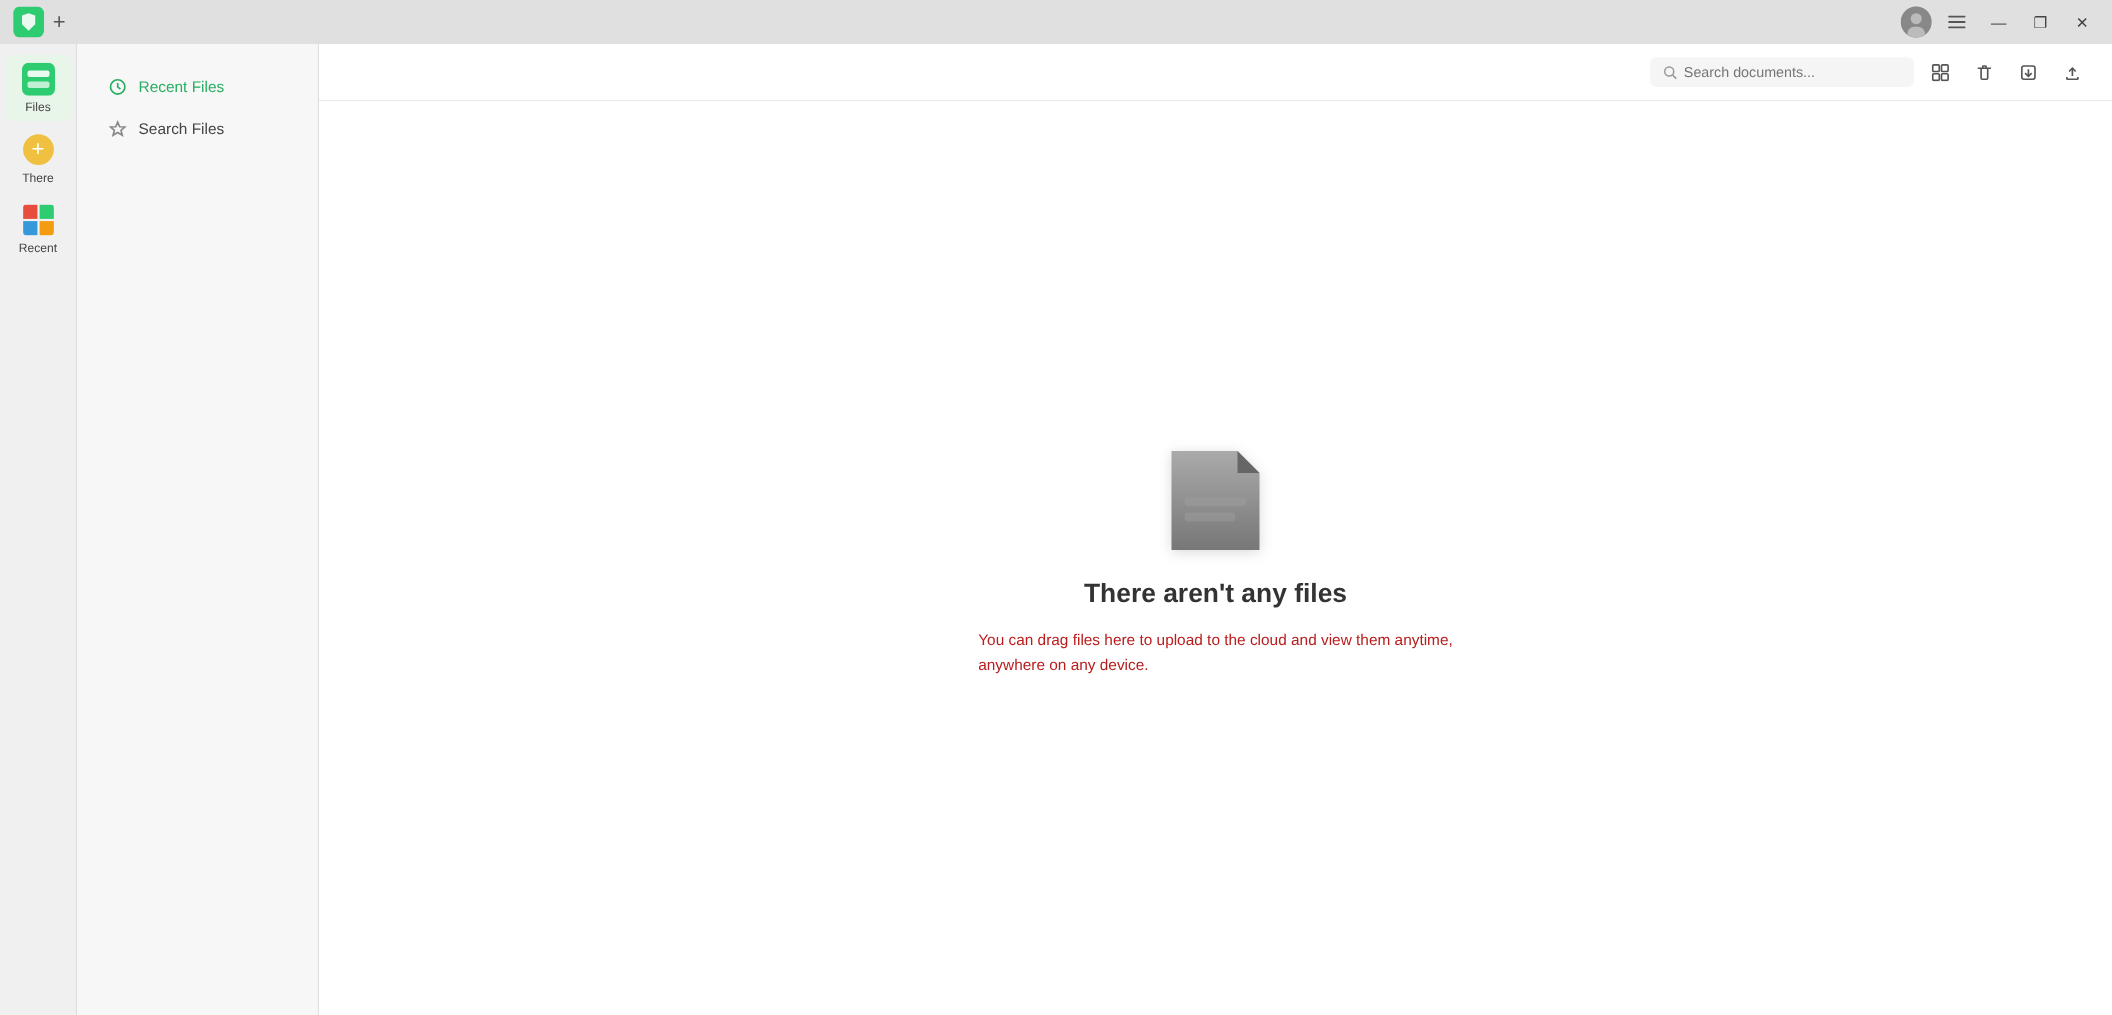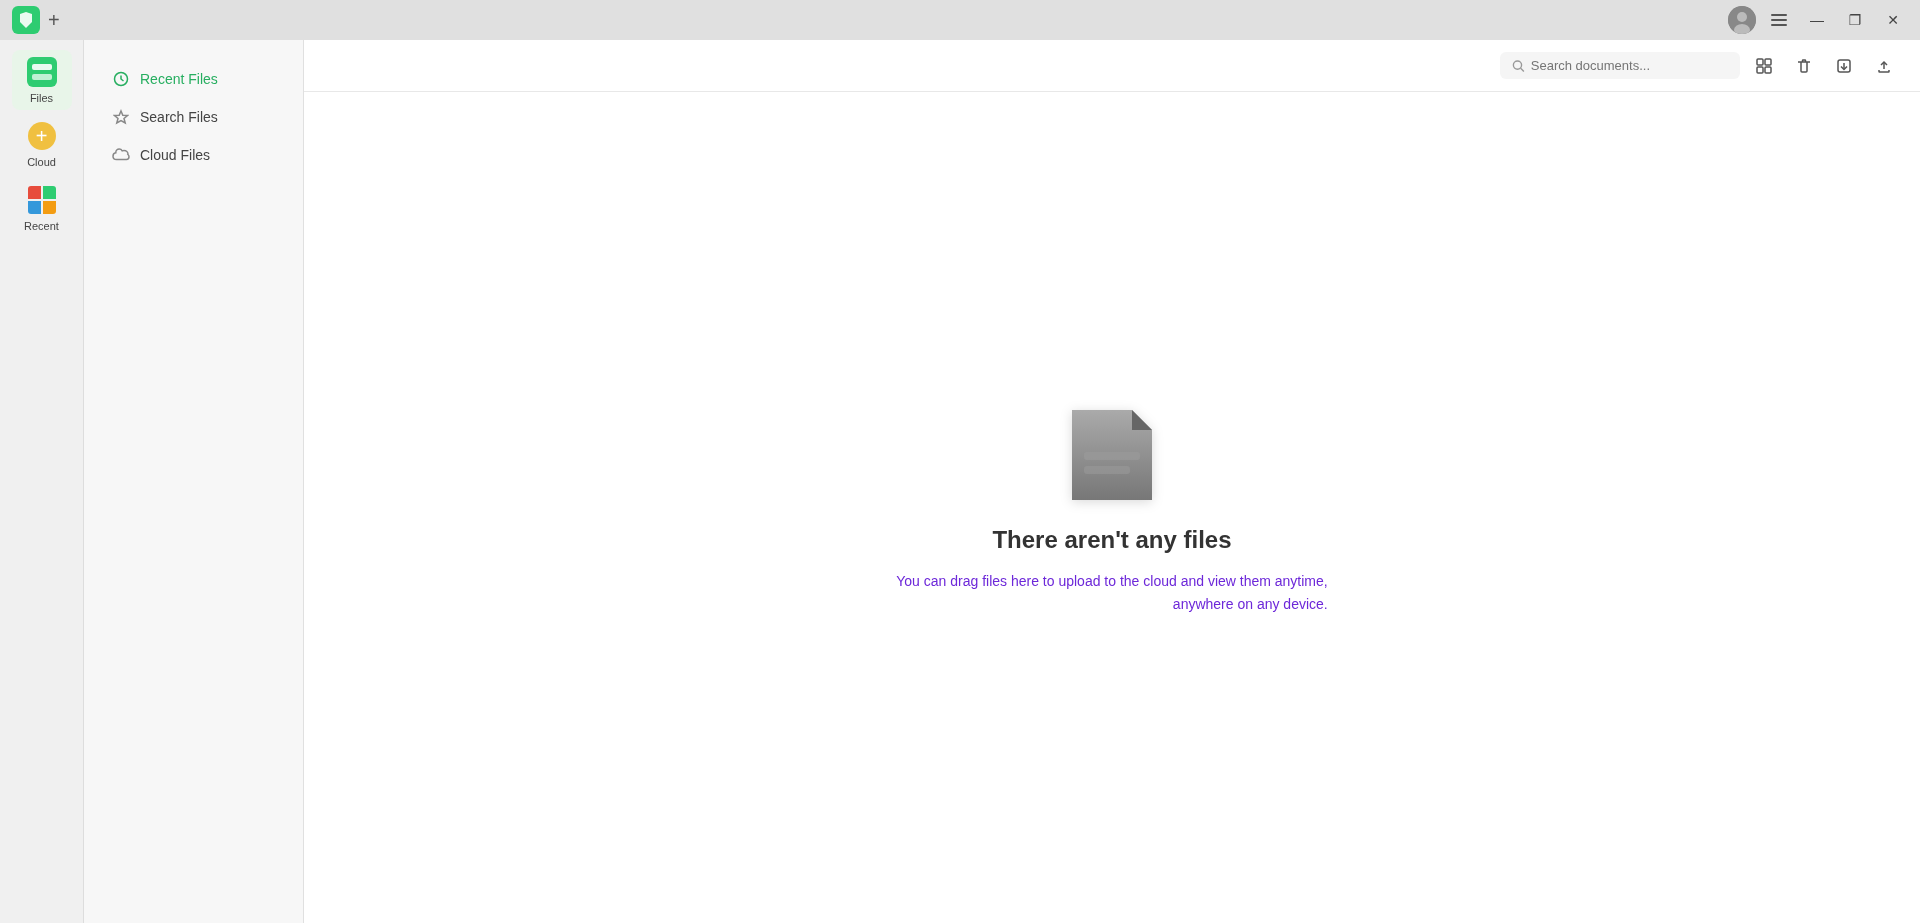--- a/index.html
+++ b/index.html
@@ -70,21 +70,21 @@
 
     
     .app-body {
       display: flex;
       flex: 1;
       overflow: hidden;
     }
 
     
     .icon-sidebar {
-      width: 84px;
+      width: 70px;
       background: #f0f0f0;
       display: flex;
       flex-direction: column;
       align-items: center;
       padding-top: 10px;
       gap: 4px;
       border-right: 1px solid #ddd;
       flex-shrink: 0;
     }
     .icon-sidebar-item {
@@ -238,22 +238,22 @@
       height: 110px;
       position: relative;
     }
     .empty-title {
       font-size: 24px;
       font-weight: 600;
       color: #333;
     }
     .empty-desc {
       font-size: 14px;
-      color: #6d28d9;
-      text-align: right;
+      color: #b91c1c;
+      text-align: left;
       line-height: 1.6;
       max-width: 480px;
     }
 
     
     .doc-svg {
       filter: drop-shadow(0 2px 6px rgba(0,0,0,0.15));
     }
   </style>
 </head>
@@ -303,21 +303,21 @@
           <rect x="5" y="17" width="20" height="6" rx="2" fill="white" opacity="0.7"></rect>
         </svg>
       </div>
       <span class="item-label">Files</span>
     </div>
 
     <div class="icon-sidebar-item">
       <div class="icon-wrap">
         <div class="open-icon">+</div>
       </div>
-      <span class="item-label">Cloud</span>
+      <span class="item-label">There</span>
     </div>
 
     <div class="icon-sidebar-item">
       <div class="icon-wrap">
         <div class="convert-icon">
           <div class="q1"></div>
           <div class="q2"></div>
           <div class="q3"></div>
           <div class="q4"></div>
         </div>
@@ -340,28 +340,20 @@
 
     <div class="nav-item">
       <div class="nav-icon">
         <svg width="16" height="16" viewBox="0 0 16 16" fill="none" stroke="#888" stroke-width="1.5">
           <polygon points="8,2 9.8,6.2 14.5,6.5 11,9.5 12.2,14 8,11.5 3.8,14 5,9.5 1.5,6.5 6.2,6.2"></polygon>
         </svg>
       </div>
       <span class="nav-label">Search Files</span>
     </div>
 
-    <div class="nav-item">
-      <div class="nav-icon">
-        <svg width="18" height="14" viewBox="0 0 18 14" fill="none" stroke="#888" stroke-width="1.5">
-          <path d="M4.5 11.5 C2.5 11.5 1 10.1 1 8.2 C1 6.5 2.2 5.1 3.8 4.8 C3.8 4.7 3.8 4.6 3.8 4.5 C3.8 2.6 5.3 1 7.2 1 C8.5 1 9.6 1.7 10.2 2.8 C10.7 2.5 11.3 2.4 12 2.4 C14.2 2.4 16 4.1 16 6.2 C16 6.3 16 6.4 15.9 6.5 C16.6 7 17 7.8 17 8.8 C17 10.3 15.9 11.5 14.5 11.5 Z"></path>
-        </svg>
-      </div>
-      <span class="nav-label">Cloud Files</span>
-    </div>
   </div>
 
   <div class="main-content">
 
     <div class="toolbar">
       <div class="search-box">
         <svg width="14" height="14" viewBox="0 0 14 14" fill="none" stroke="#999" stroke-width="1.5">
           <circle cx="6" cy="6" r="4.5"></circle>
           <line x1="9.5" y1="9.5" x2="13" y2="13"></line>
         </svg>

